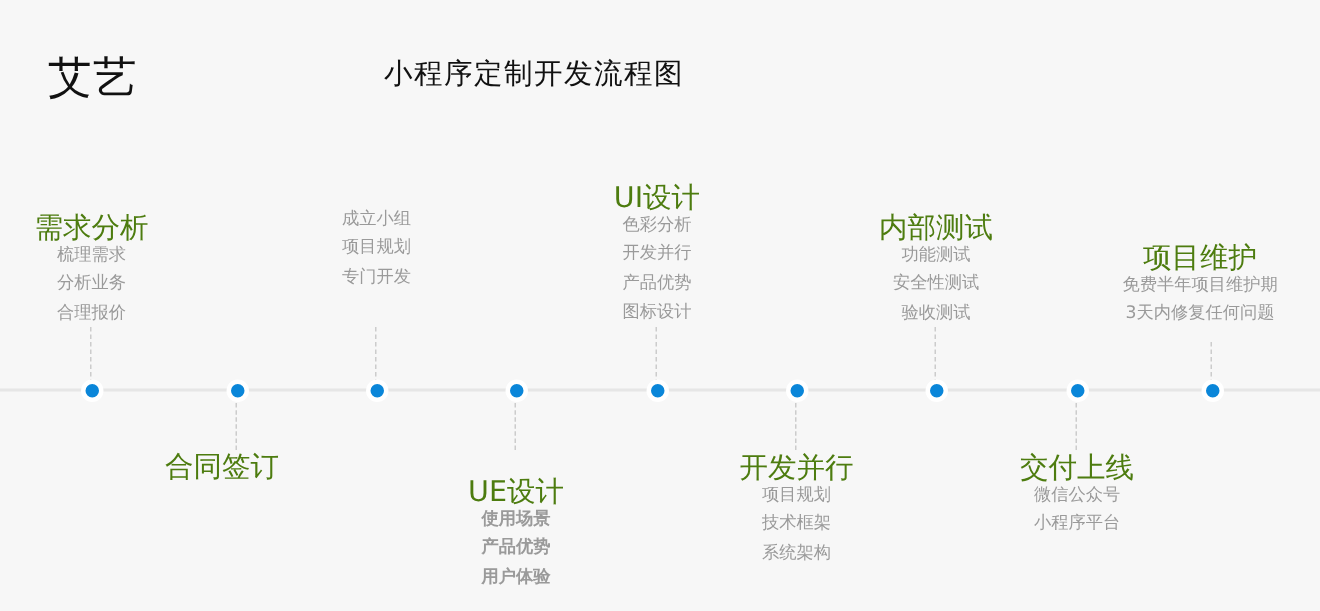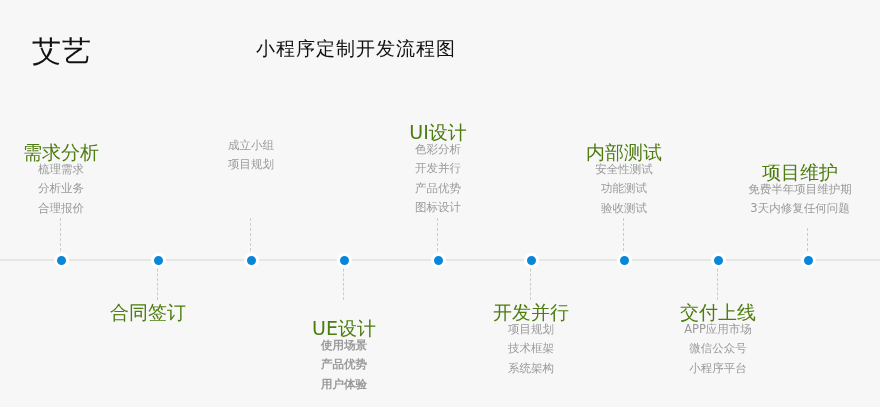--- a/index.html
+++ b/index.html
@@ -33,32 +33,33 @@
       <li>梳理需求</li>
       <li>分析业务</li>
       <li>合理报价</li>
     </ul>
   </div>
 </div>
 
 <div class="node" style="left:158px;top:260px;">
   <div class="conn" style="top:4px;height:36px;"></div>
   <div class="dot"></div>
-  <div class="block" style="top:40px;left:-110px;">
+  <div class="block" style="top:40px;left:-110px;font-family:Liberation Serif, serif;">
     <div class="head">合同签订</div>
   </div>
 </div>
 
 <div class="node" style="left:251px;top:260px;">
   <div class="conn" style="top:-42px;height:38px;"></div>
   <div class="dot"></div>
   <div class="block" style="top:-120px;">
     <ul class="items" style="margin-top:-4px;">
       <li>成立小组</li>
       <li>项目规划</li>
+      <li>专门开发</li>
     </ul>
   </div>
 </div>
 
 <div class="node" style="left:344px;top:260px;">
   <div class="conn" style="top:4px;height:36px;"></div>
   <div class="dot"></div>
   <div class="block" style="top:56px;">
     <div class="head">UE设计</div>
     <ul class="items" style="margin-top:-4px;font-weight:bold;">
@@ -95,34 +96,33 @@
     </ul>
   </div>
 </div>
 
 <div class="node" style="left:624px;top:260px;">
   <div class="conn" style="top:-42px;height:38px;"></div>
   <div class="dot"></div>
   <div class="block" style="top:-120px;">
     <div class="head">内部测试</div>
     <ul class="items" style="margin-top:-4px;">
+      <li>功能测试</li>
       <li>安全性测试</li>
-      <li>功能测试</li>
       <li>验收测试</li>
     </ul>
   </div>
 </div>
 
 <div class="node" style="left:718px;top:260px;">
   <div class="conn" style="top:4px;height:36px;"></div>
   <div class="dot"></div>
   <div class="block" style="top:40px;">
     <div class="head">交付上线</div>
     <ul class="items" style="margin-top:-4px;">
-      <li>APP应用市场</li>
       <li>微信公众号</li>
       <li>小程序平台</li>
     </ul>
   </div>
 </div>
 
 <div class="node" style="left:808px;top:260px;">
   <div class="conn" style="top:-32px;height:28px;"></div>
   <div class="dot"></div>
   <div class="block" style="top:-100px;left:-108px;">

